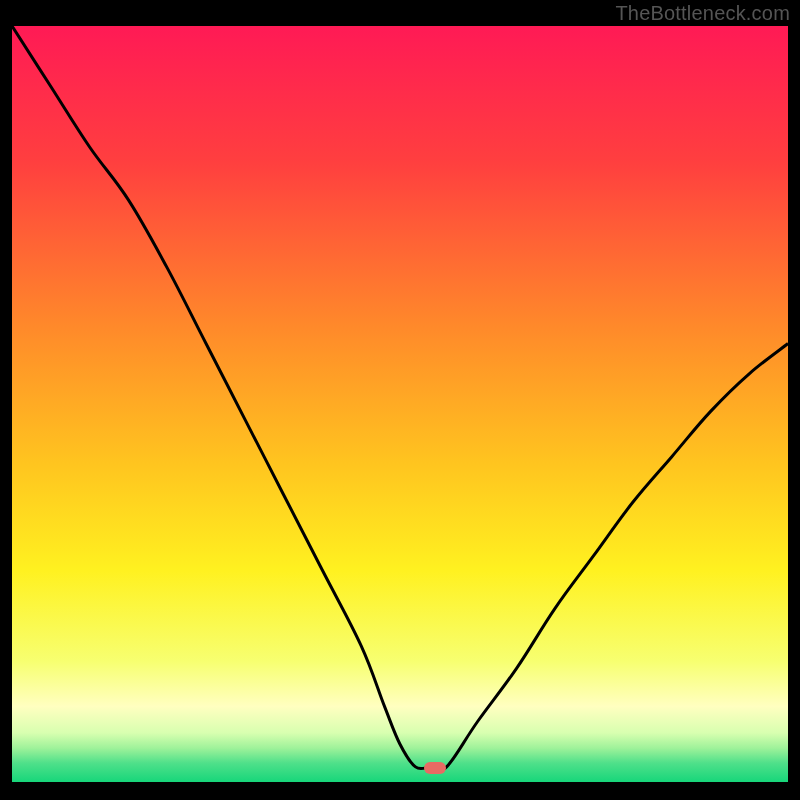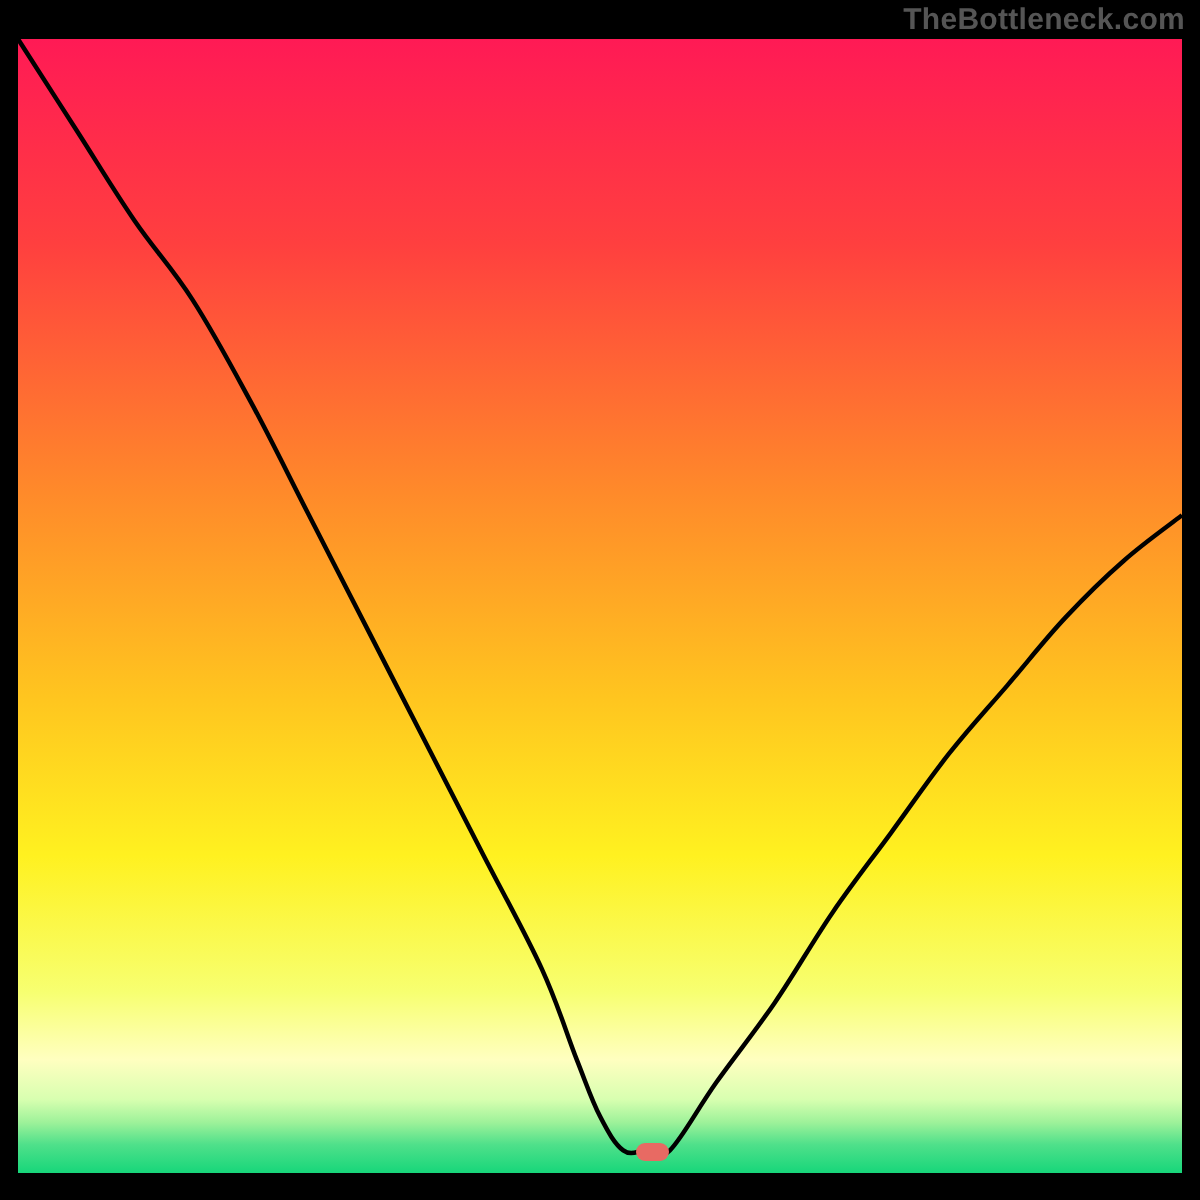--- a/index.html
+++ b/index.html
@@ -16,21 +16,21 @@
     width: 800px;
     height: 800px;
     background: #000;
   }
   .watermark {
     position: absolute;
     top: 2px;
     right: 10px;
     color: #555;
     font-size: 20px;
-    font-weight: 700;
+    font-weight: 400;
     letter-spacing: 0.2px;
     z-index: 5;
     margin-left: 32px;
   }
   .plot-area {
     position: absolute;
     
     left: 12px;
     right: 12px;
     top: 26px;

